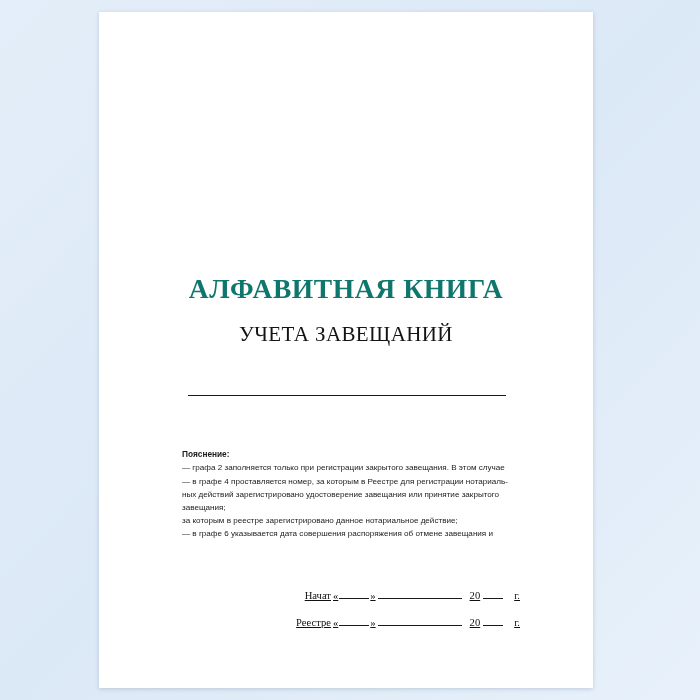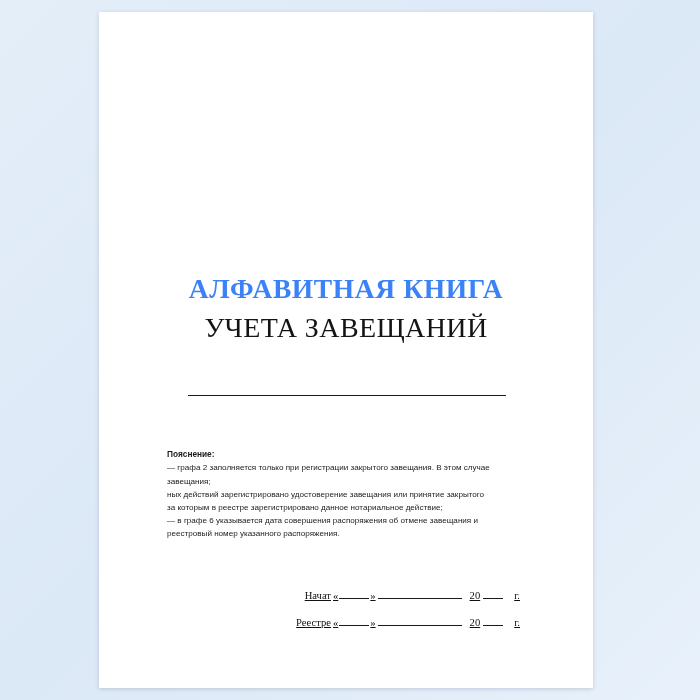--- a/index.html
+++ b/index.html
@@ -38,42 +38,42 @@
     left: 0;
     top: 262px;
     width: 100%;
     text-align: center;
   }
   .title-line1 {
     font-family: "Liberation Serif", serif;
     font-weight: bold;
     font-size: 27.5px;
     letter-spacing: 0.6px;
-    color: #3b82f6;
+    color: #0f766e;
     line-height: 1.12;
   }
   .title-line2 {
     font-family: "Liberation Serif", serif;
-    font-size: 28px;
+    font-size: 21px;
     letter-spacing: 0.4px;
     color: #141414;
     line-height: 1.2;
-    margin-top: 6px;
+    margin-top: 17px;
   }
   .rule {
     position: absolute;
     left: 89px;
     top: 383px;
     width: 318px;
     height: 0;
     border-top: 1px solid #1a1a1a;
   }
   .note {
     position: absolute;
-    left: 68px;
+    left: 83px;
     top: 436px;
     width: 338px;
     font-family: "Liberation Sans", sans-serif;
     font-size: 8.1px;
     line-height: 1.62;
     color: #1b1b1b;
     text-align: left;
   }
   .note-head {
     font-weight: bold;
@@ -145,25 +145,25 @@
         <div class="title-line1">АЛФАВИТНАЯ КНИГА</div>
         <div class="title-line2">УЧЕТА ЗАВЕЩАНИЙ</div>
       </div>
 
       <div class="rule"></div>
 
       <div class="note">
         <div class="note-head">Пояснение:</div>
         <div class="note-para">
           <span class="note-line">— графа 2 заполняется только при регистрации закрытого завещания. В этом случае</span>
+          <span class="note-line">— в графе 4 проставляется номер, за которым в Реестре для регистрации нотариаль-</span>
+          <span class="note-line">ных действий зарегистрировано удостоверение завещания или принятие закрытого</span>
           <span class="note-line">завещания;</span>
-          <span class="note-line">ных действий зарегистрировано удостоверение завещания или принятие закрытого</span>
           <span class="note-line">за которым в реестре зарегистрировано данное нотариальное действие;</span>
           <span class="note-line">— в графе 6 указывается дата совершения распоряжения об отмене завещания и</span>
-          <span class="note-line">реестровый номер указанного распоряжения.</span>
         </div>
       </div>
 
       <div class="dates">
         <div class="date-row">
           <span class="date-label">Начат</span>
           <span class="q">«</span>
           <span class="blank-sm"></span>
           <span class="q">»</span>
           <span class="blank-md"></span>

